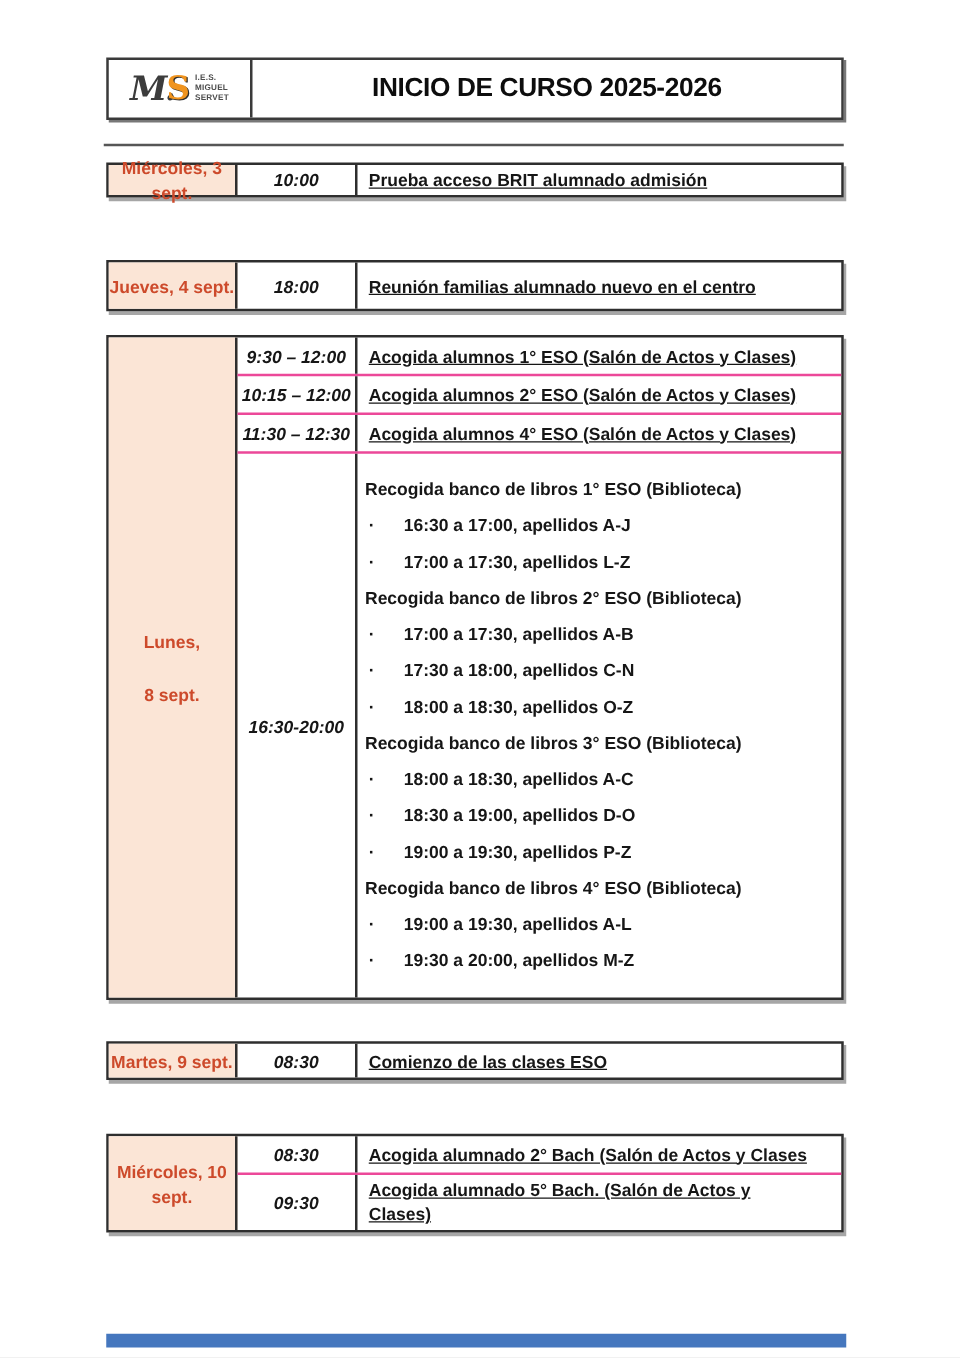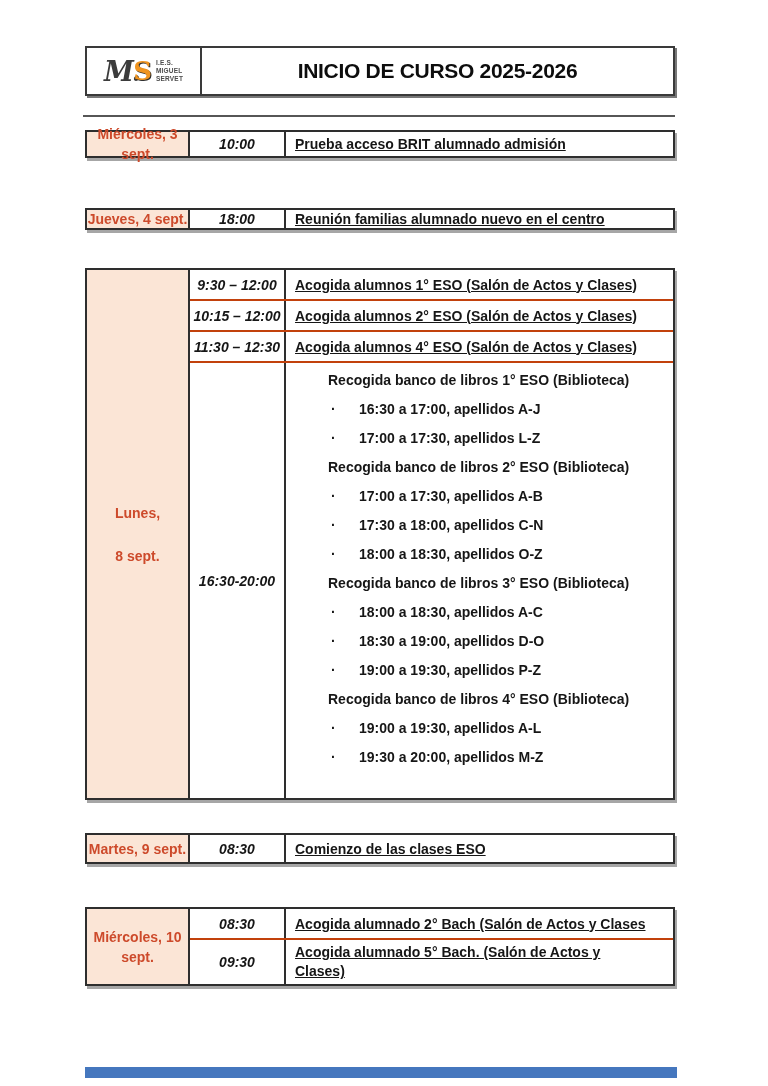--- a/index.html
+++ b/index.html
@@ -48,27 +48,27 @@
   .timecell {
     width:96px; border-right:2px solid #2e2e2e; display:flex;
     align-items:center; justify-content:center; text-align:center;font-style:italic;
   }
   .desccell {
     flex:1; display:flex; align-items:center; padding-left:9px; padding-right:4px;
     white-space:nowrap; overflow:hidden;text-decoration:underline;
   }
   .desccell.wrap { white-space:normal; line-height:19px; }
   .rightcol { flex:1; display:flex; flex-direction:column; }
-  .slotrow { display:flex; border-bottom:2px solid #c2410c; height:31px; }
+  .slotrow { display:flex; border-bottom:2px solid #ec4899; height:31px; }
   .slotrow:last-child { border-bottom:none; }
   .fillrow { display:flex; flex:1; border-bottom:none; }
   .gap9 { gap:23px; }
 
   
-  .lines { flex:1; padding-top:2px; overflow:hidden;margin-left:36px; }
+  .lines { flex:1; padding-top:13px; overflow:hidden; }
   .line { height:29px; display:flex; align-items:center; }
   .line.heading { padding-left:6px; }
   .line.bullet  { padding-left:7px; }
   .marker { width:30px; text-align:left; padding-left:2px; }
 
   .maxw { max-width:352px; }
 
   .footerbar { position:absolute; left:85px; top:1067px; width:592px; height:11px; background:#4577BE; }
 </style>
 </head>
@@ -100,21 +100,21 @@
         <span>Miércoles, 3 sept.</span>
       </div>
     <div class="timecell">
         <span>10:00</span>
       </div>
     <div class="desccell">
         <span>Prueba acceso BRIT alumnado  admisión</span>
       </div>
   </div>
 
-  <div class="tbl" style="top:208px;height:22px;">
+  <div class="tbl" style="top:208px;height:41px;">
     <div class="datecell">
         <span>Jueves,  4 sept.</span>
       </div>
     <div class="timecell">
         <span>18:00</span>
       </div>
     <div class="desccell">
         <span>Reunión familias alumnado nuevo en el centro</span>
       </div>
   </div>

